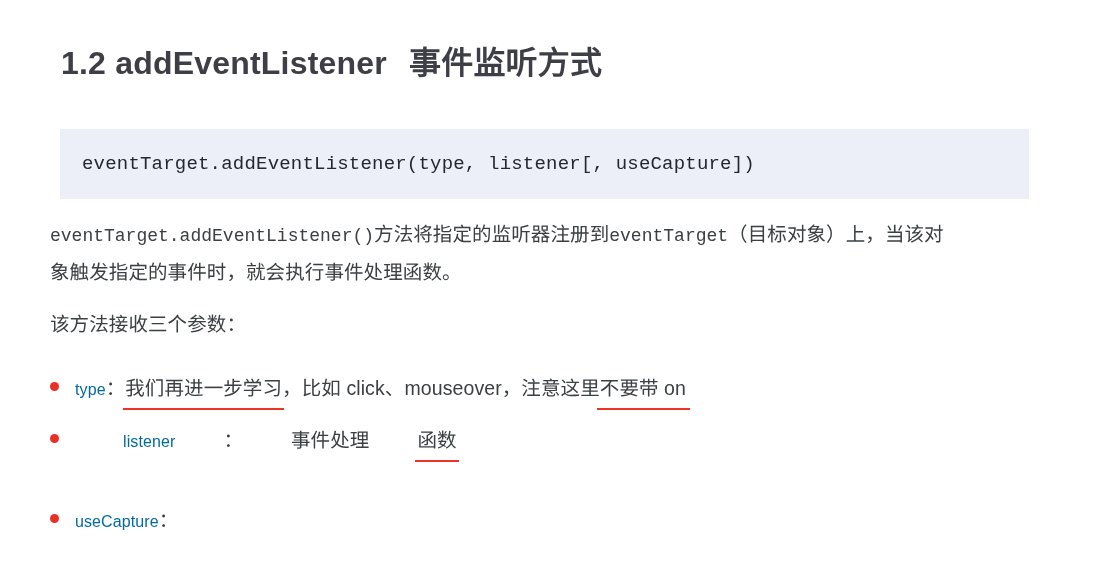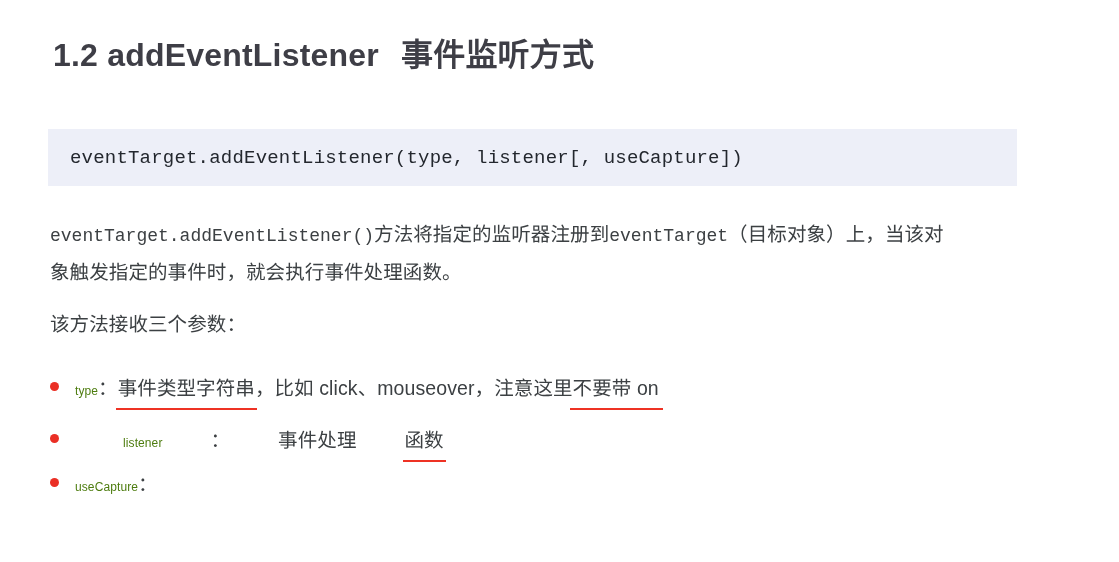--- a/index.html
+++ b/index.html
@@ -21,39 +21,39 @@
     width: 1119px;
     height: 562px;
     box-sizing: border-box;
   }
 
   
   .doc-title {
     position: absolute;
     left: 49px;
     top: 29px;
-    margin: 4px;
+    margin: 12px;
     font-size: 32px;
     font-weight: bold;
     line-height: 44px;
     color: #3e3e46;
     letter-spacing: 0.2px;
     white-space: nowrap;
   }
   .doc-title .cjk {
     margin-left: 13px;
   }
 
   
   .code-block {
     position: absolute;
-    left: 48px;
+    left: 60px;
     top: 129px;
     width: 969px;
-    height: 57px;
+    height: 70px;
     background: #edeff8;
     box-sizing: border-box;
     display: flex;
     align-items: center;
   }
   .code-block code {
     display: block;
     padding-left: 22px;
     font-family: "Liberation Mono", "DejaVu Sans Mono", monospace;
     font-size: 19px;
@@ -90,35 +90,35 @@
     display: flex;
     align-items: baseline;
     white-space: nowrap;
     font-size: 19.5px;
     line-height: 32px;
     color: #3c4043;
     letter-spacing: 0.1px;
   }
   .bullet-row.row-1 { top: 372px; }
   .bullet-row.row-2 { top: 424px; gap: 48px; }
-  .bullet-row.row-3 { top: 468px; }
+  .bullet-row.row-3 { top: 504px; }
 
   .bullet-dot {
     position: relative;
     width: 9px;
     height: 9px;
     border-radius: 50%;
     background: #ea2f25;
     flex: 0 0 auto;
     margin-right: 16px;
     top: -4px;
   }
   .param-name {
-    color: #4d7c0f;
-    font-size: 12px;
+    color: #0369a1;
+    font-size: 16px;
   }
   .bullet-text {
     color: #3c4043;
   }
 
   
   .uline {
     position: relative;
     display: inline-block;
   }
@@ -159,21 +159,21 @@
     <span class="mono">eventTarget.addEventListener()</span><span>方法将指定的监听器注册到</span><span class="mono">eventTarget</span><span>（目标对象）上，当该对</span>
   </p>
   <p class="para para-1-l2">象触发指定的事件时，就会执行事件处理函数。</p>
 
   <p class="para para-2">该方法接收三个参数：</p>
 
   <div class="bullet-row row-1">
     <span class="bullet-dot"></span>
     <span class="param-name">type</span>
     <span class="sep">：</span>
-    <span class="bullet-text uline">事件类型字符串</span>
+    <span class="bullet-text uline">我们再进一步学习</span>
     <span class="bullet-text">，比如 click、mouseover，注意这里</span>
     <span class="bullet-text uline uline-wide">不要带 on</span>
   </div>
 
   <div class="bullet-row row-2">
     <span class="bullet-dot"></span>
     <span class="param-name">listener</span>
     <span class="sep">：</span>
     <span class="bullet-text">事件处理</span>
     <span class="bullet-text uline">函数</span>

